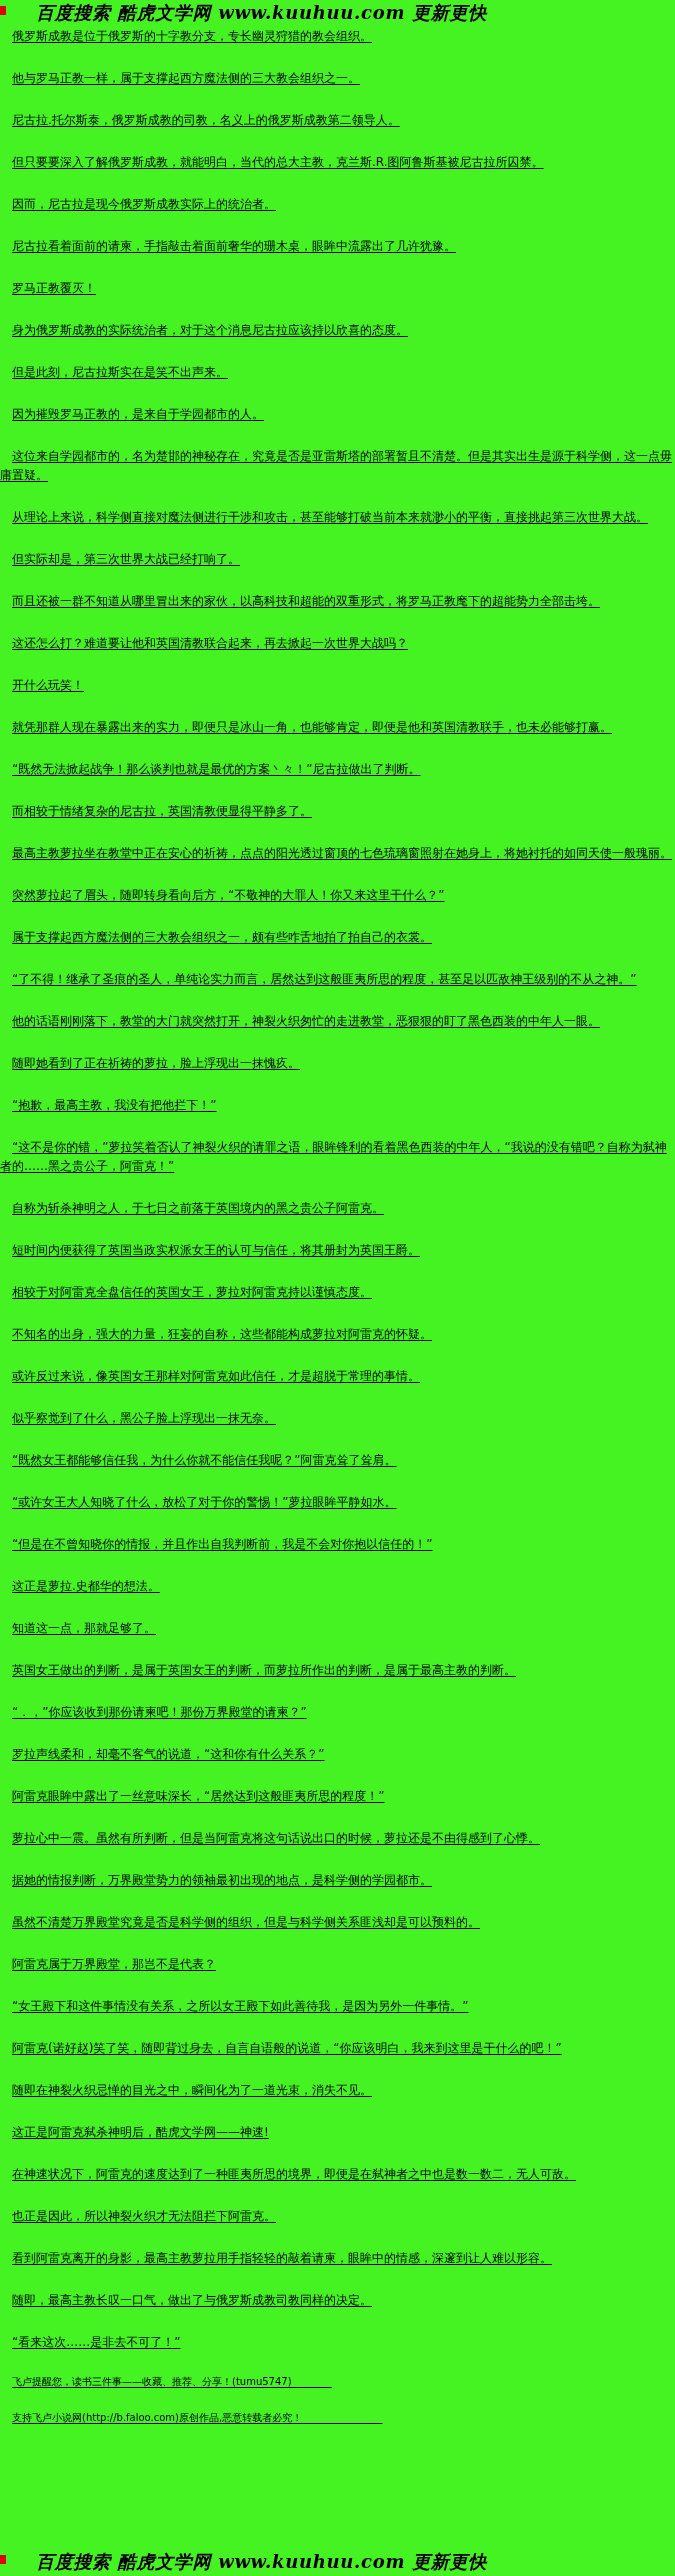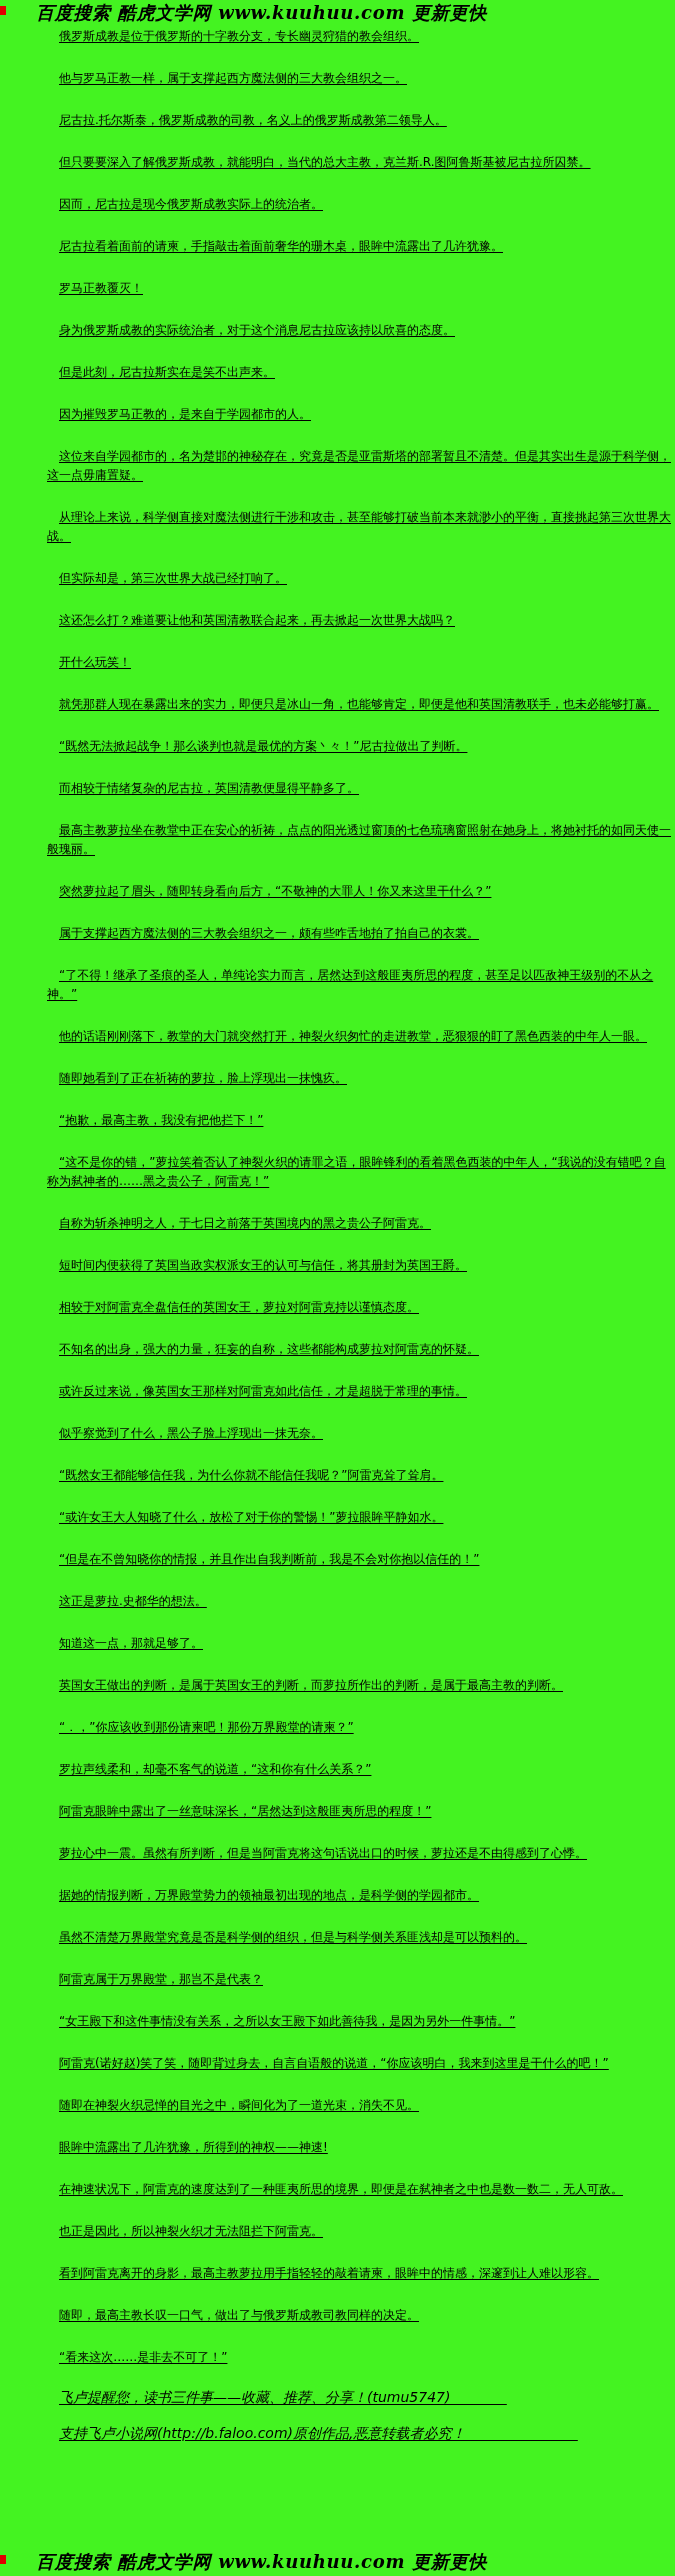--- a/index.html
+++ b/index.html
@@ -34,33 +34,31 @@
     white-space: nowrap;
     letter-spacing: 0.7px;
   }
   main { flex: none; }
   p.line {
     margin: 0 0 23px 0;
     font-size: 12px;
     line-height: 19px;
     text-indent: 12px;
     word-break: break-all;
-    padding-left: 47px;
   }
   p.line a {
     color: #000;
     text-decoration: underline;
     text-underline-offset: 2.1px;
     cursor: pointer;
   }
   .footer-links p.line {
-    font-size: 14px;
+    font-size: 10px;
     line-height: 14px;
     margin: 0 0 22px 0;
-    font-style: italic;
   }
   .banner.bottom { margin-top: auto; }
 </style>
 </head>
 <body style="background: rgb(68, 243, 33); color: rgb(0, 0, 0);">
 
 <div class="banner top">
   <span class="red-marker" style="background: rgb(225, 0, 0);"></span>
   <span class="banner-text">百度搜索 酷虎文学网 www.kuuhuu.com 更新更快</span>
 </div>
@@ -87,20 +85,21 @@
       <p class="line"><a>但是此刻，尼古拉斯实在是笑不出声来。</a></p>
 
       <p class="line"><a>因为摧毁罗马正教的，是来自于学园都市的人。</a></p>
 
       <p class="line"><a>这位来自学园都市的，名为楚邯的神秘存在，究竟是否是亚雷斯塔的部署暂且不清楚。但是其实出生是源于科学侧，这一点毋庸置疑。</a></p>
 
       <p class="line"><a>从理论上来说，科学侧直接对魔法侧进行干涉和攻击，甚至能够打破当前本来就渺小的平衡，直接挑起第三次世界大战。</a></p>
 
       <p class="line"><a>但实际却是，第三次世界大战已经打响了。</a></p>
 
+      <p class="line"><a>而且还被一群不知道从哪里冒出来的家伙，以高科技和超能的双重形式，将罗马正教麾下的超能势力全部击垮。</a></p>
 
       <p class="line"><a>这还怎么打？难道要让他和英国清教联合起来，再去掀起一次世界大战吗？</a></p>
 
       <p class="line"><a>开什么玩笑！</a></p>
 
       <p class="line"><a>就凭那群人现在暴露出来的实力，即便只是冰山一角，也能够肯定，即便是他和英国清教联手，也未必能够打赢。</a></p>
 
       <p class="line"><a>“既然无法掀起战争！那么谈判也就是最优的方案丶々！”尼古拉做出了判断。</a></p>
 
 
@@ -160,21 +159,21 @@
       <p class="line"><a>虽然不清楚万界殿堂究竟是否是科学侧的组织，但是与科学侧关系匪浅却是可以预料的。</a></p>
 
       <p class="line"><a>阿雷克属于万界殿堂，那岂不是代表？</a></p>
 
       <p class="line"><a>“女王殿下和这件事情没有关系，之所以女王殿下如此善待我，是因为另外一件事情。”</a></p>
 
       <p class="line"><a>阿雷克(诺好赵)笑了笑，随即背过身去，自言自语般的说道，“你应该明白，我来到这里是干什么的吧！”</a></p>
 
       <p class="line"><a>随即在神裂火织忌惮的目光之中，瞬间化为了一道光束，消失不见。</a></p>
 
-      <p class="line"><a>眼眸中流露出了几许犹豫，所得到的神权——神速!</a></p>
+      <p class="line"><a>这正是阿雷克弑杀神明后，酷虎文学网——神速!</a></p>
 
       <p class="line"><a>在神速状况下，阿雷克的速度达到了一种匪夷所思的境界，即便是在弑神者之中也是数一数二，无人可敌。</a></p>
 
       <p class="line"><a>也正是因此，所以神裂火织才无法阻拦下阿雷克。</a></p>
 
       <p class="line"><a>看到阿雷克离开的身影，最高主教萝拉用手指轻轻的敲着请柬，眼眸中的情感，深邃到让人难以形容。</a></p>
 
       <p class="line"><a>随即，最高主教长叹一口气，做出了与俄罗斯成教司教同样的决定。</a></p>
 
       <p class="line"><a>“看来这次……是非去不可了！”</a></p>

